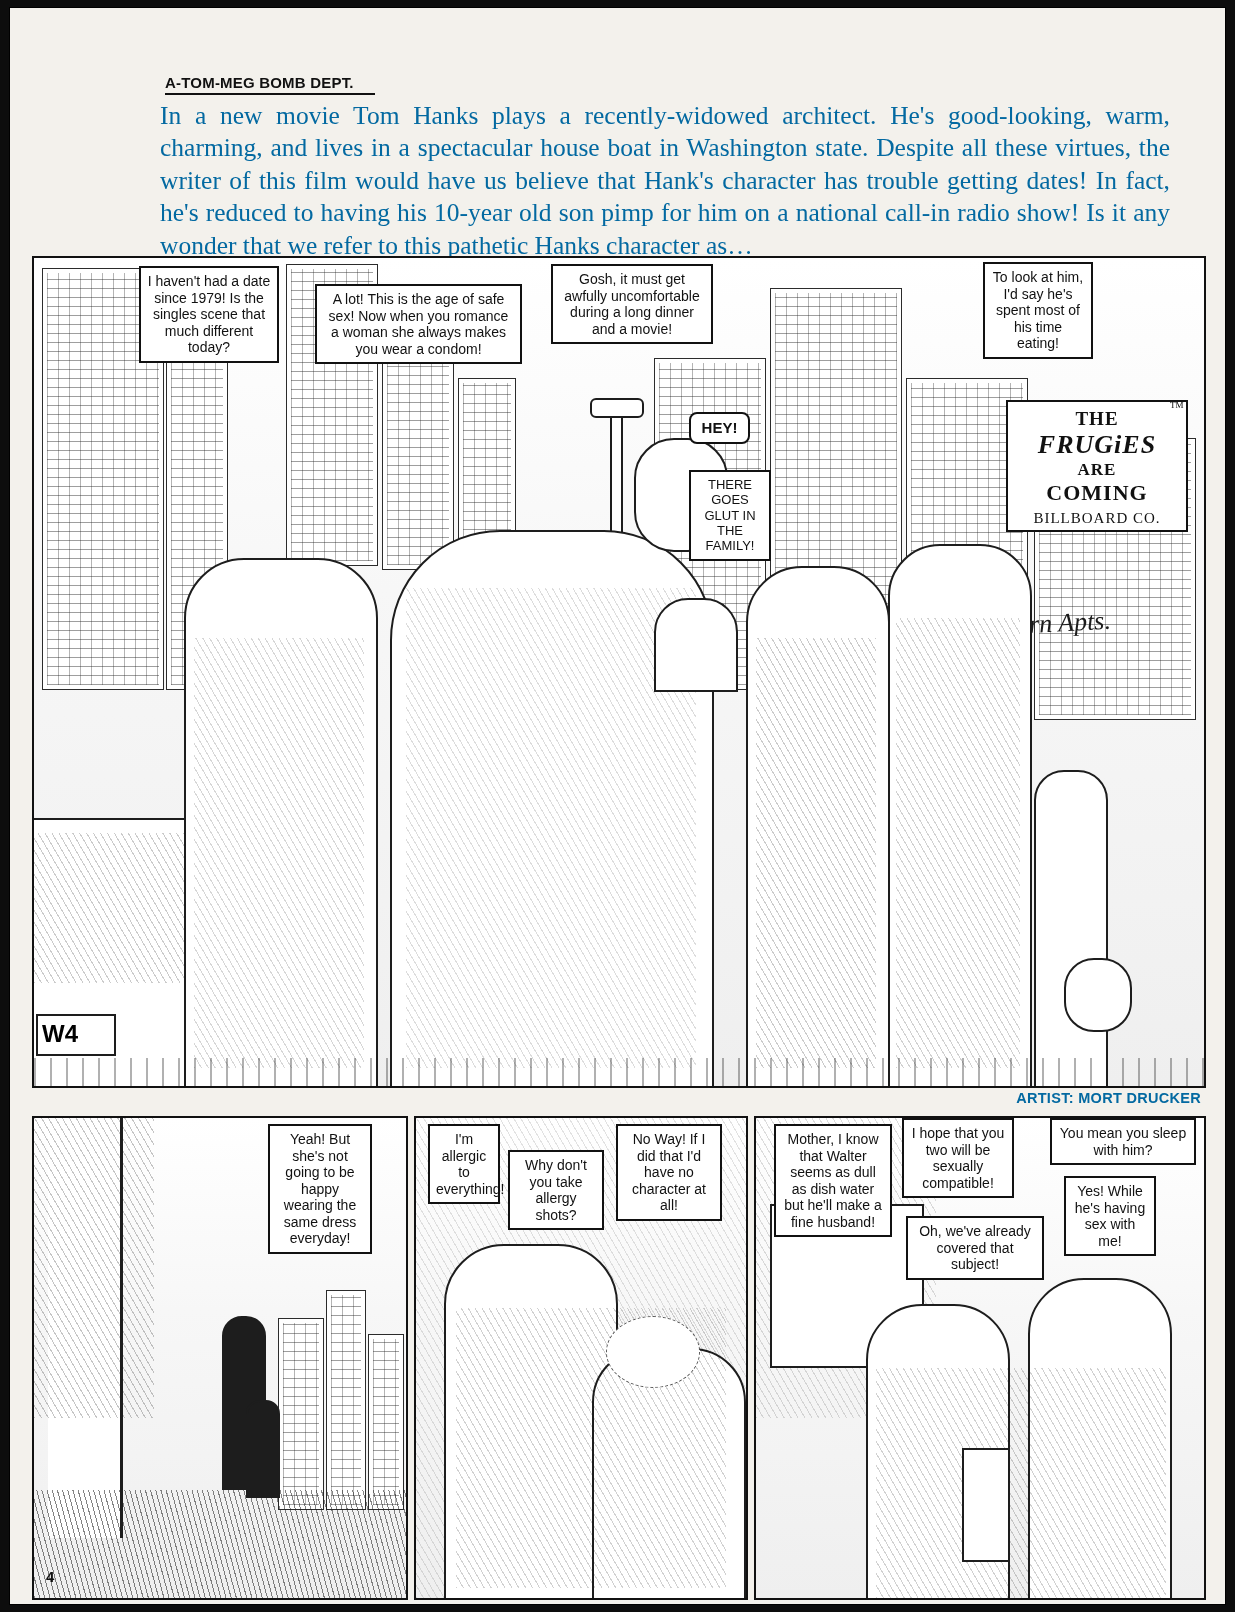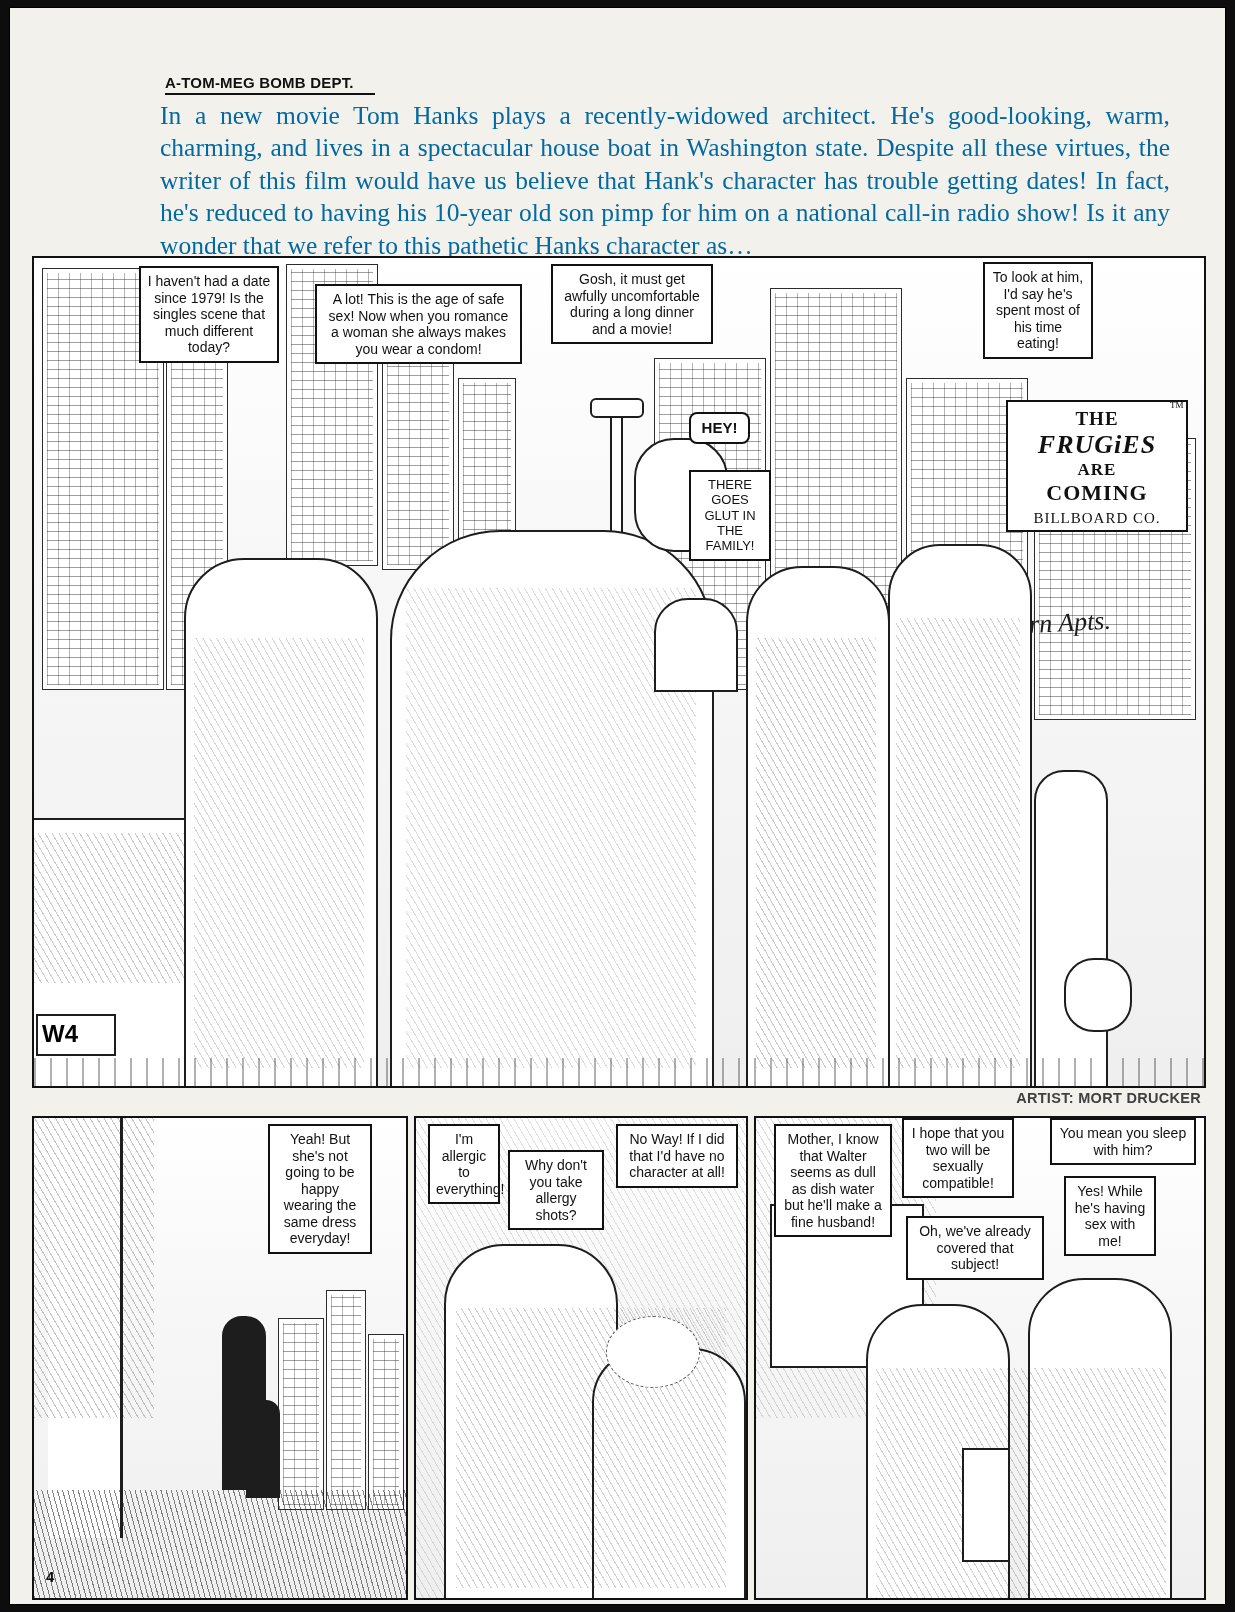--- a/index.html
+++ b/index.html
@@ -73,21 +73,21 @@
   #panel-sneeze { left: 404px; top: 1108px; width: 330px; height: 480px; }
   #panel-mother { left: 744px; top: 1108px; width: 448px; height: 480px; }
 
   .artist-credit {
     position: absolute;
     right: 24px;
     top: 1082px;
     font-size: 14.5px;
     font-weight: bold;
     letter-spacing: .3px;
-    color: #404040;
+    color: #0369a1;
   }
   .page-num {
     position: absolute;
     left: 36px;
     top: 1560px;
     font-size: 15px;
     font-weight: bold;
     color: #111;
   }
 
@@ -240,21 +240,21 @@
       <div class="panel-art">
         <div class="sky"></div>
         <div class="hatch" style="left:0; top:0; width:330px; height:480px; opacity:.25;"></div>
         <div class="figure" style="left:28px; top:126px; width:170px; height:354px; border-radius:60px 60px 0 0;"></div>
         <div class="figure" style="left:176px; top:230px; width:150px; height:250px; border-radius:54px 54px 0 0;"></div>
         <div class="hatch" style="left:40px; top:190px; width:270px; height:280px; opacity:.4;"></div>
         <div class="ink" style="left:190px; top:198px; width:92px; height:70px; border-radius:50%; background:#fff; border:1px dashed #555;"></div>
       </div>
       <div class="balloon" style="left:12px; top:6px; width:72px;">I'm allergic to everything!</div>
       <div class="balloon" style="left:92px; top:32px; width:96px;">Why don't you take allergy shots?</div>
-      <div class="balloon" style="left:200px; top:6px; width:122px;">No Way! If I did that I'd have no character at all!</div>
+      <div class="balloon" style="left:200px; top:6px; width:106px;">No Way! If I did that I'd have no character at all!</div>
     </div>
 
     <div class="panel" id="panel-mother">
       <div class="panel-art">
         <div class="sky"></div>
         <div class="hatch" style="left:0; top:0; width:180px; height:300px; opacity:.3;"></div>
         <div class="ink" style="left:14px; top:86px; width:150px; height:160px; background:#fff; border:2px solid #1d1d1d;"></div>
         <div class="figure" style="left:110px; top:186px; width:140px; height:294px; border-radius:56px 56px 0 0;"></div>
         <div class="figure" style="left:272px; top:160px; width:140px; height:320px; border-radius:56px 56px 0 0;"></div>
         <div class="hatch" style="left:120px; top:250px; width:290px; height:230px; opacity:.4;"></div>

